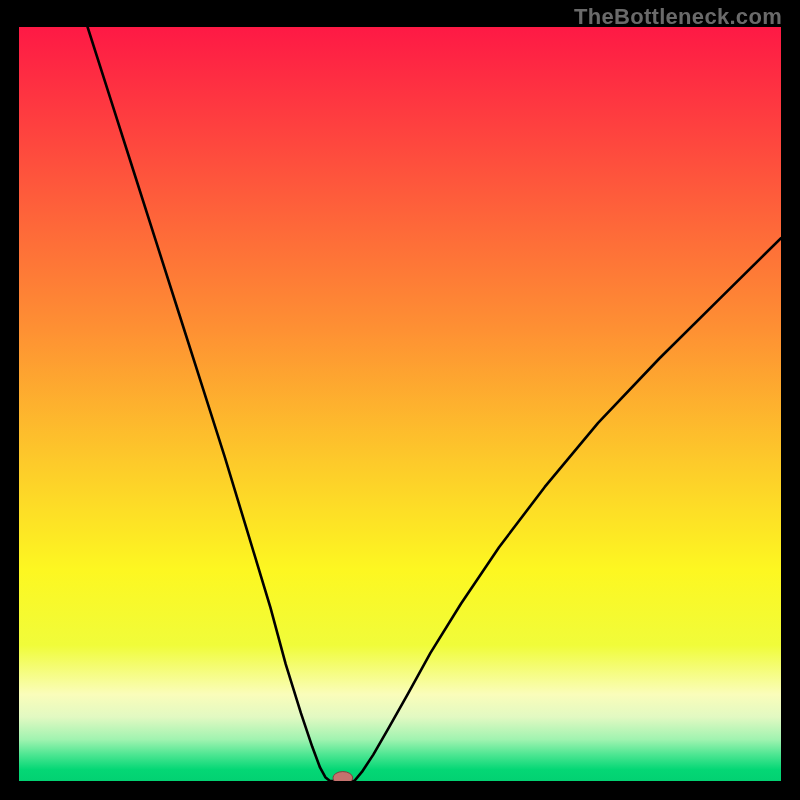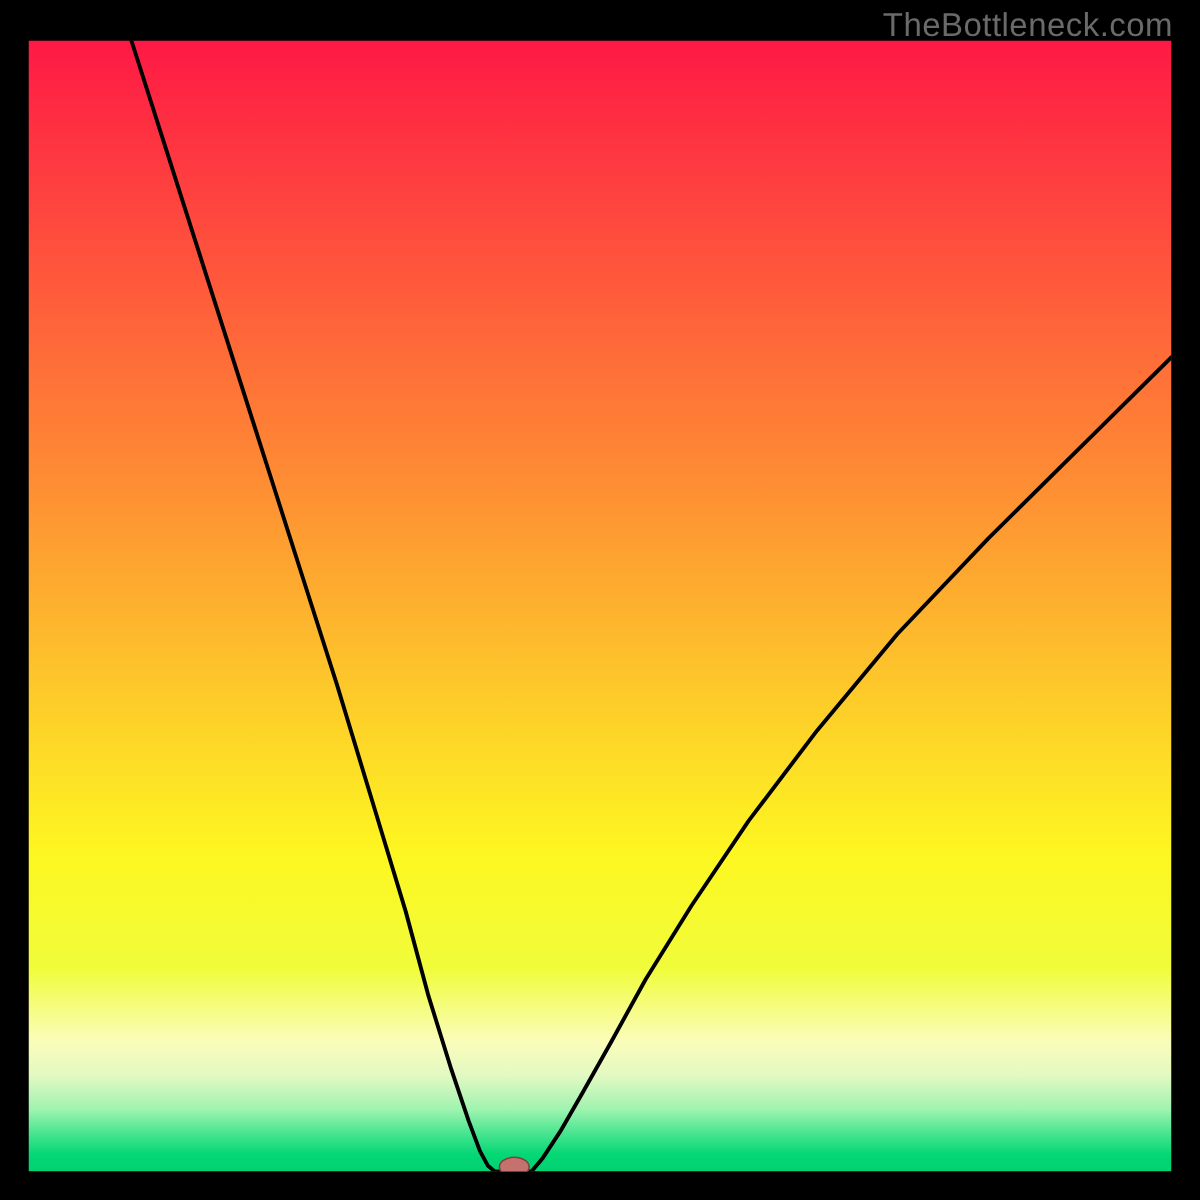--- a/index.html
+++ b/index.html
@@ -16,21 +16,21 @@
     width: 800px;
     height: 800px;
     background: #000;
   }
   .watermark {
     position: absolute;
     top: 4px;
     right: 18px;
     color: #6a6a6a;
     font-size: 22px;
-    font-weight: 400;
+    font-weight: 700;
     letter-spacing: 0.3px;
     z-index: 30;
   }
   .plot-outer {
     position: absolute;
     left: 19px;
     top: 27px;
     width: 762px;
     height: 754px;
     background: #000;

